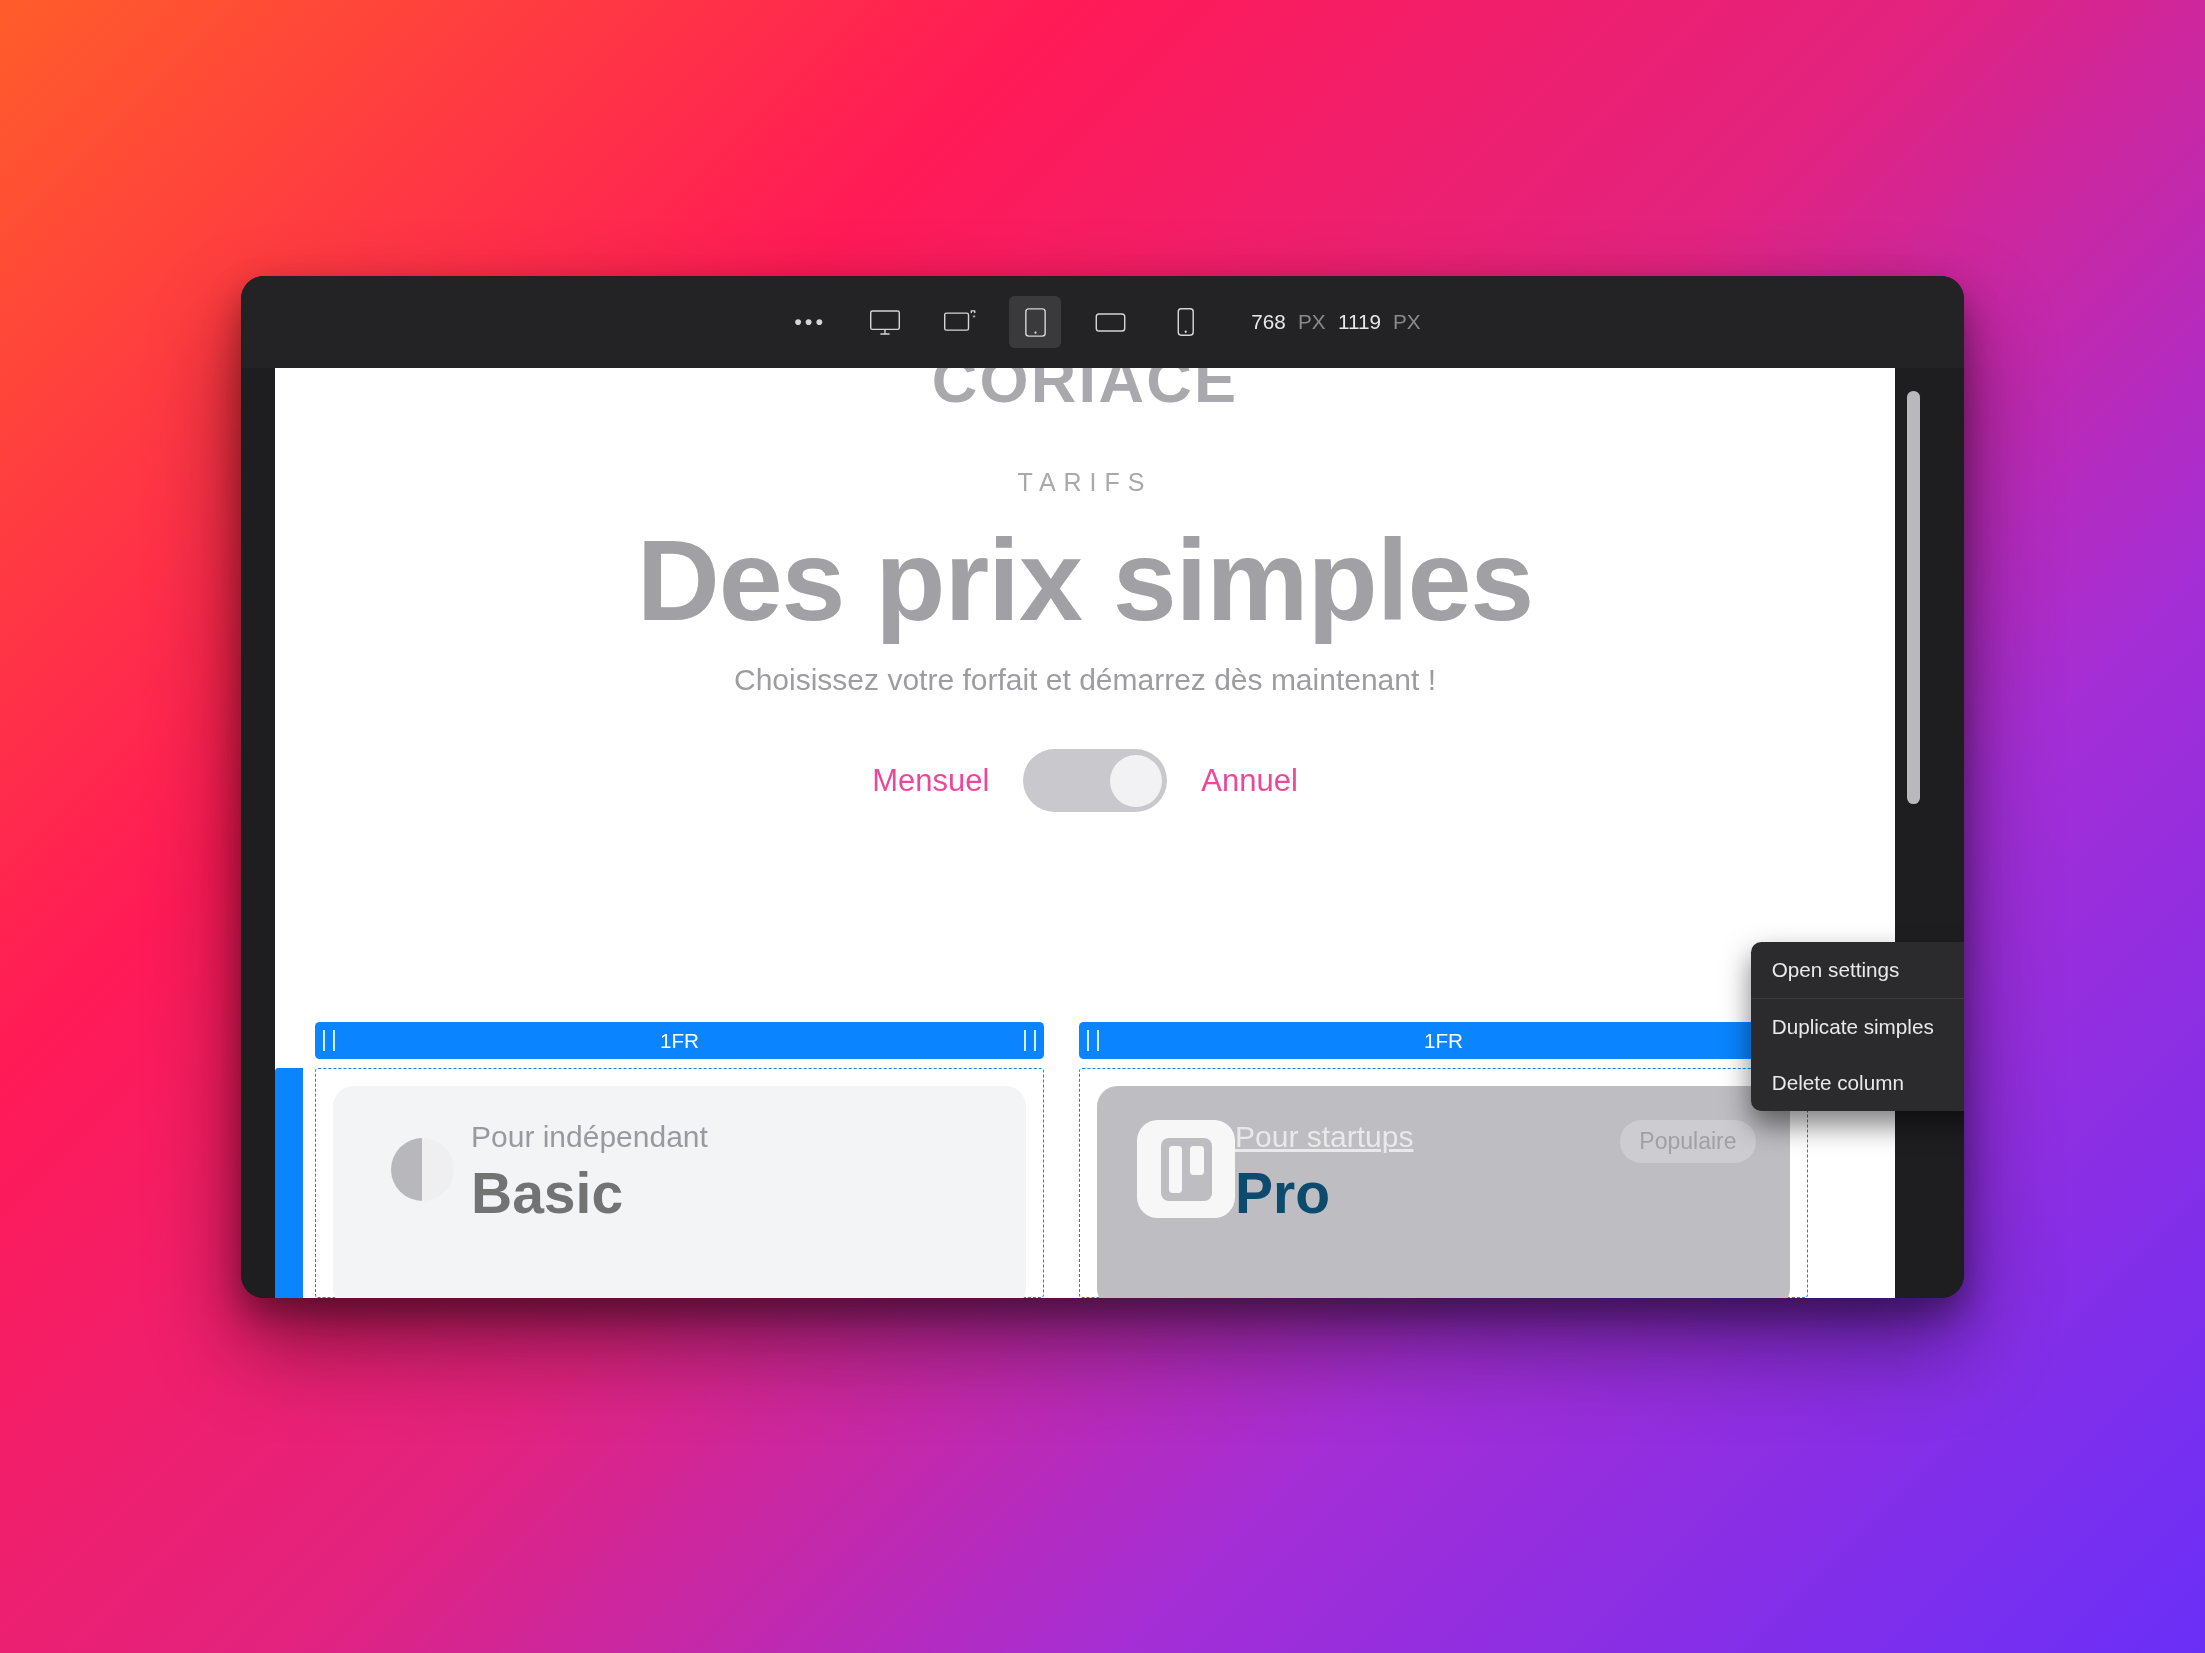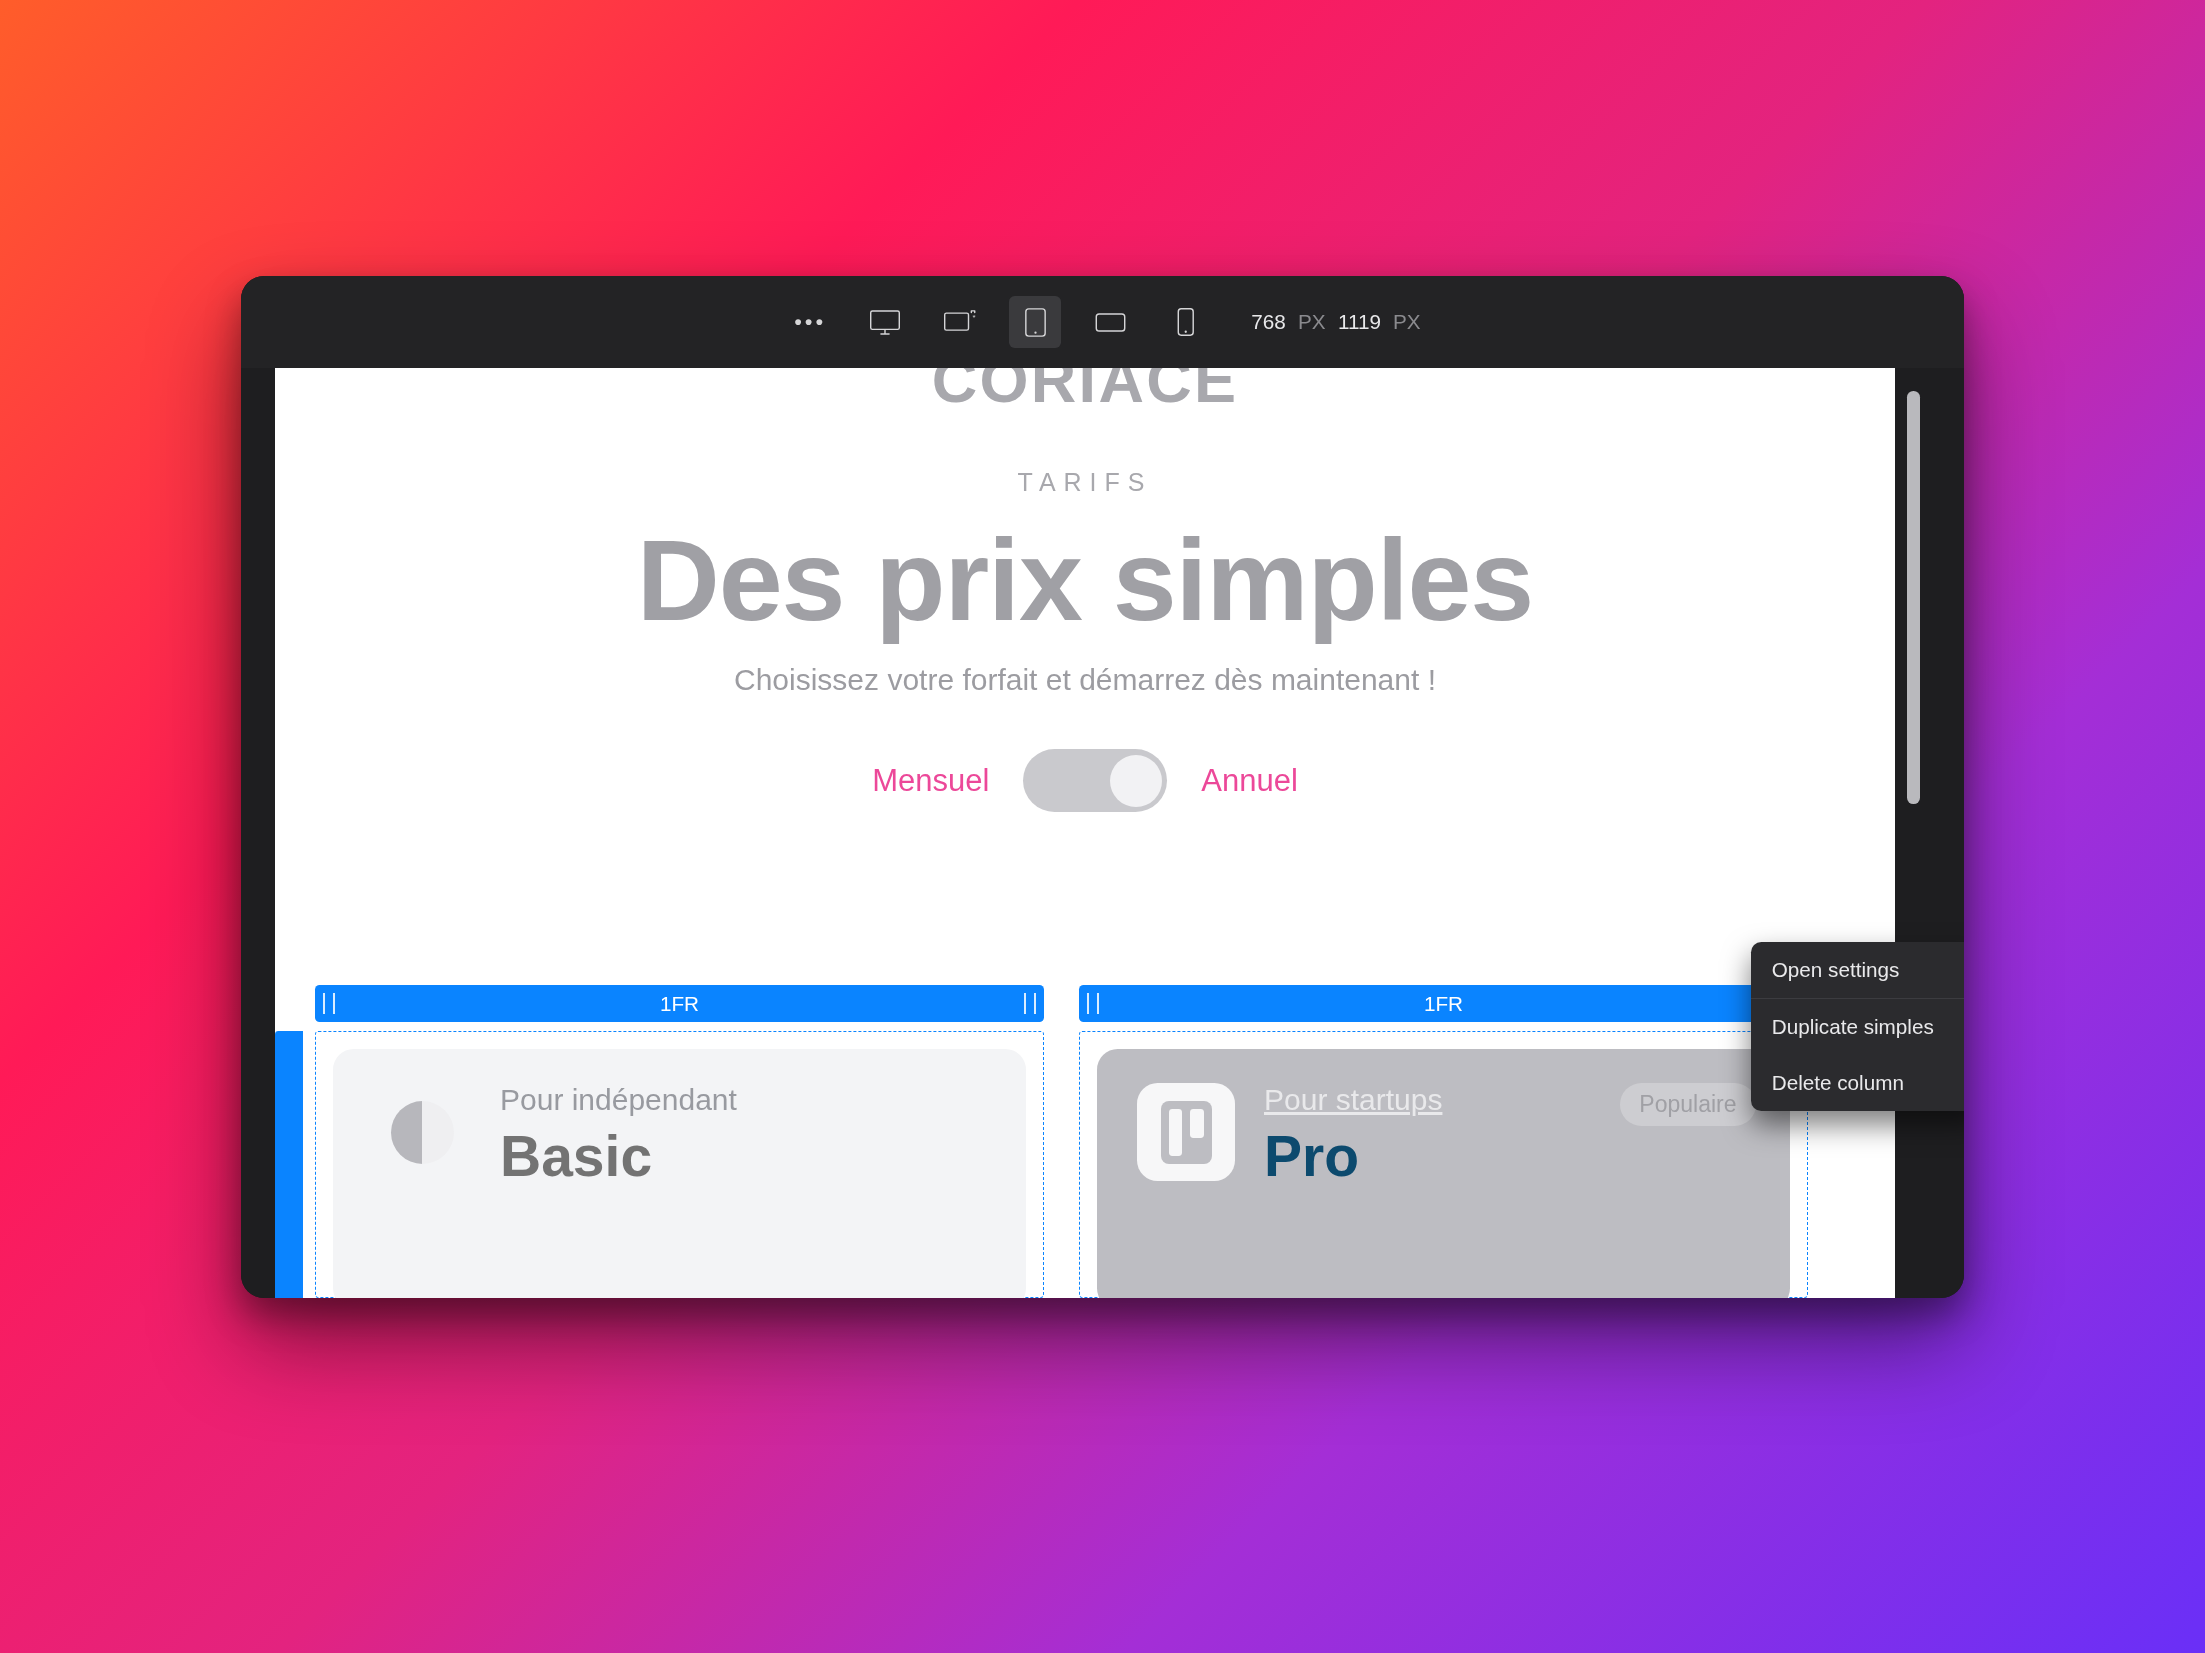--- a/index.html
+++ b/index.html
@@ -125,21 +125,21 @@
     width:52px; height:52px;
     border-radius:50%;
     background:#f2f2f4;
   }
 
   
   .grid-zone {
     position:absolute;
     left:34px; right:69px;
     bottom:0;
-    height:313px;
+    height:276px;
     padding-left:30px;
   }
   .row-handle {
     position:absolute;
     left:0; top:46px; bottom:0;
     width:27.6px;
     background:#0a84ff;
     border-top-left-radius:3.4px;
   }
   .col {
@@ -174,21 +174,21 @@
     left:0; right:0;
     top:46px; bottom:0;
     border:1.7px dashed #0a84ff;
     border-radius:3.4px;
   }
   .card {
     position:absolute;
     left:17px; right:17px; top:17px; bottom:-11.5px;
     border-radius:20.7px;
     padding:34px 40px;
-    display:flex; align-items:flex-start; gap:29px;
+    display:flex; align-items:flex-start; 
   }
   .card.basic { background:#f3f4f6; }
   .card.pro   { background:#bdbdc2; }
 
   .card-icon {
     width:98px; height:98px;
     border-radius:20.7px;
     display:flex; align-items:center; justify-content:center;
     flex:0 0 auto;
   }

